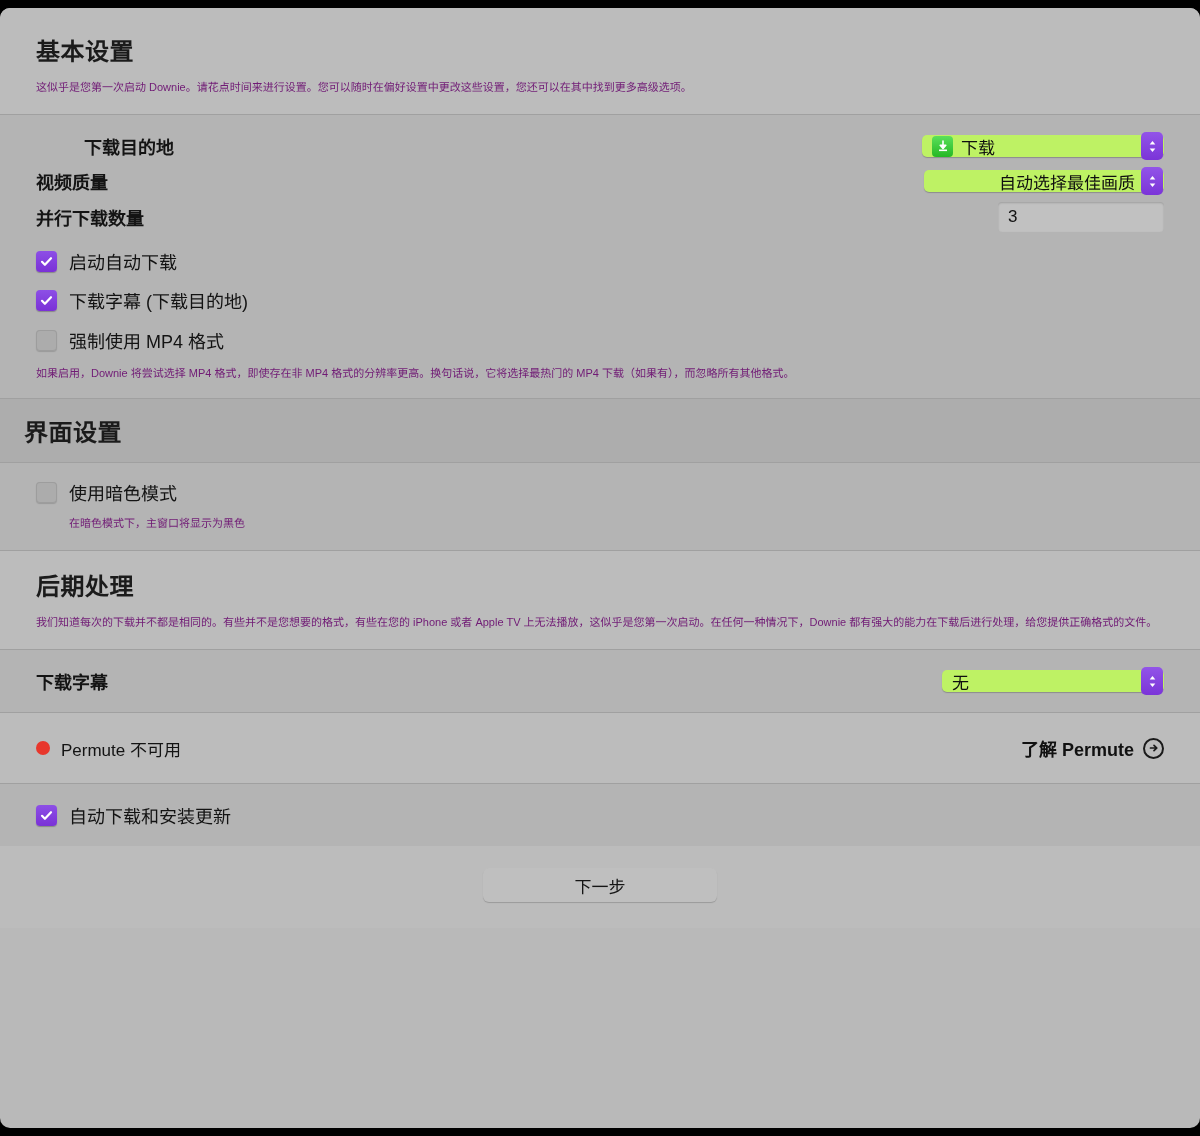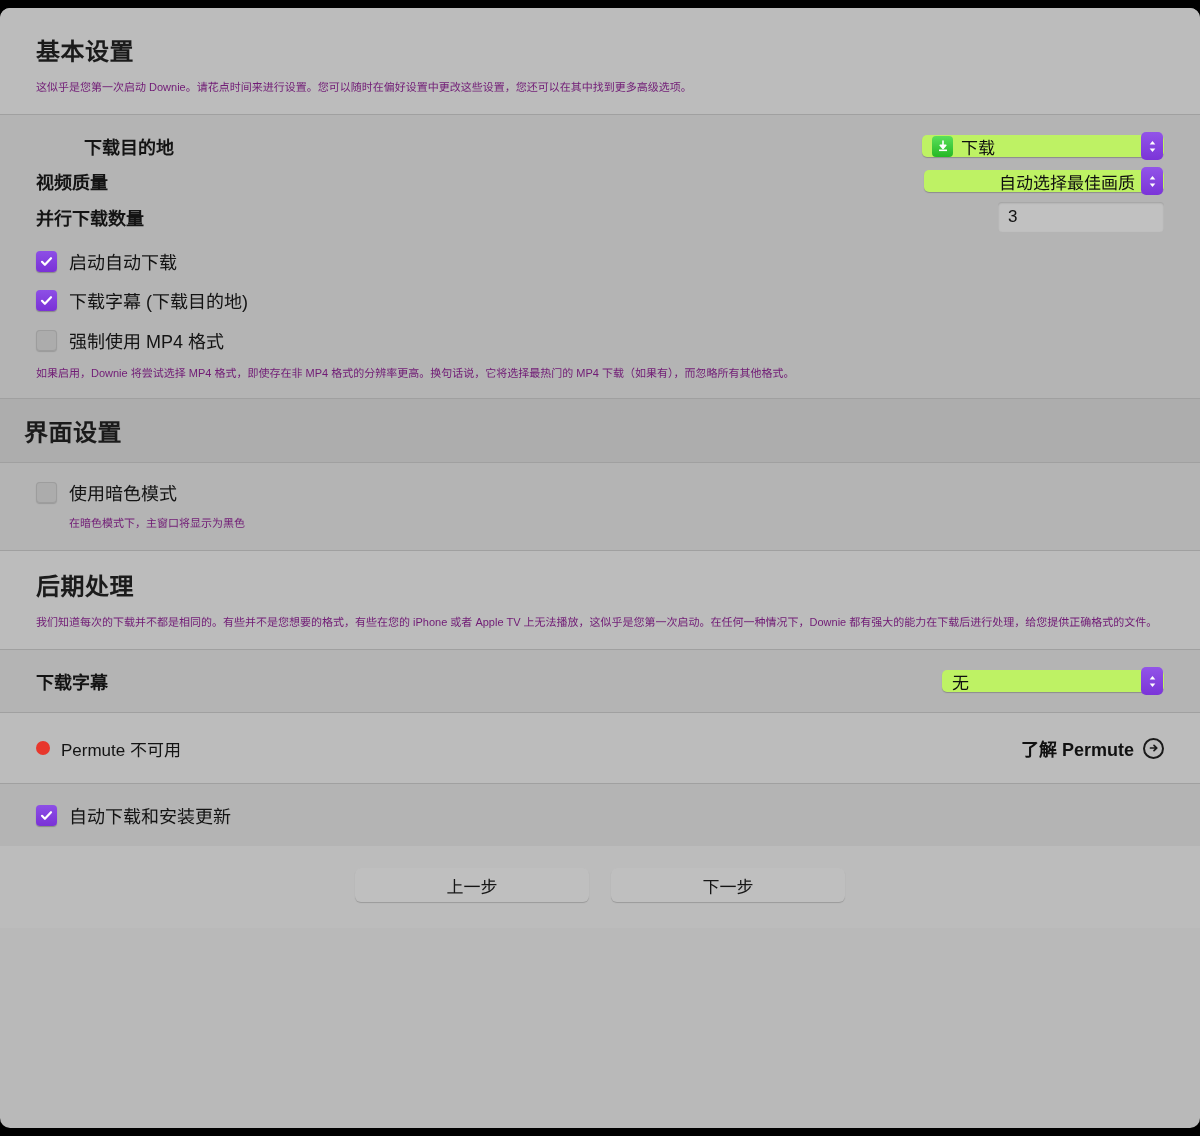--- a/index.html
+++ b/index.html
@@ -305,17 +305,16 @@
       <span class="cb on">
         <svg width="13" height="13" viewBox="0 0 13 13">
             <path d="M2 6.8l2.9 3L11 3.2" fill="none" stroke="#fff" stroke-width="2.2" stroke-linecap="round" stroke-linejoin="round"></path>
           </svg>
       </span>
       <span class="cb-label">自动下载和安装更新</span>
     </div>
   </div>
 
   <div class="section bg-light" style="padding-top:22px;padding-bottom:26px;display:flex;justify-content:center;gap:22px;">
-    <div class="btn">上一步</div>
     <div class="btn">下一步</div>
   </div>
 
 </div>
 
 </body></html>

